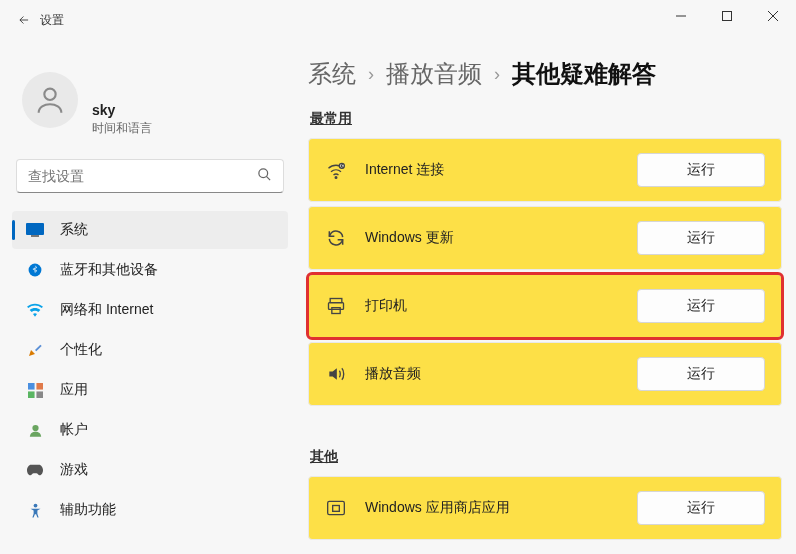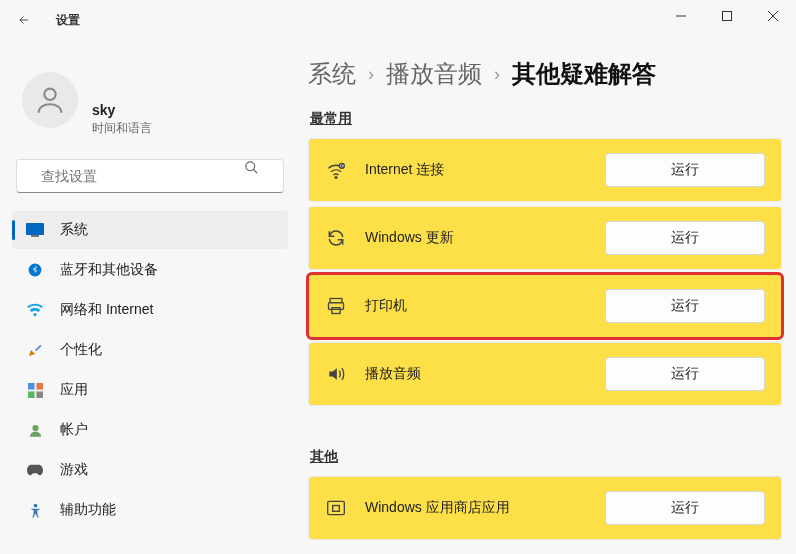--- a/index.html
+++ b/index.html
@@ -1,45 +1,45 @@
 <!DOCTYPE html>
 <html><head>
 <meta charset="utf-8">
 <style>
 * { margin: 0; padding: 0; box-sizing: border-box; font-family: "Segoe UI", "Microsoft YaHei", sans-serif; }
 body { background: #f7f7f7; width: 796px; height: 554px; overflow: hidden; position: relative; }
 .titlebar { height: 40px; display: flex; align-items: center; padding: 0 8px; }
 .titlebar .back-btn { width: 32px; height: 32px; display: flex; align-items: center; justify-content: center; cursor: pointer; }
-.titlebar .title { margin-left: 16px; font-size: 12px; color: #333; font-weight: bold; }
+.titlebar .title { margin-left: 0; font-size: 12px; color: #333; }
 .winctrl { position: absolute; top: 0; right: 0; display: flex; }
 .winctrl div { width: 46px; height: 32px; display: flex; align-items: center; justify-content: center; cursor: pointer; }
 .layout { display: flex; height: calc(100% - 40px); }
 .sidebar { width: 300px; padding: 8px 12px; display: flex; flex-direction: column; }
 .profile { display: flex; align-items: center; padding: 14px 10px 22px 10px; }
 .avatar { width: 56px; height: 56px; border-radius: 50%; background: #e9e9e9; display: flex; align-items: center; justify-content: center; }
 .profile-text { margin-left: 14px; margin-top: 40px; }
 .profile-name { font-size: 14px; font-weight: 600; color: #222; }
 .profile-sub { font-size: 12px; color: #666; margin-top: 2px; }
-.searchbox { margin: 0 4px 18px 4px; height: 34px; background: #fff; border: 1px solid #ddd; border-bottom: 1.5px solid #888; border-radius: 4px; display: flex; padding: 0 24px; }
+.searchbox { margin: 0 4px 18px 4px; height: 34px; background: #fff; border: 1px solid #ddd; border-bottom: 1.5px solid #888; border-radius: 4px; display: flex; align-items: center; padding: 0 11px; }
 .searchbox input { flex: 1; border: none; outline: none; font-size: 14px; background: transparent; }
 .nav { display: flex; flex-direction: column; gap: 2px; }
 .nav-item { height: 38px; display: flex; align-items: center; padding: 0 10px 0 14px; border-radius: 4px; cursor: pointer; font-size: 14px; color: #222; position: relative; }
 .nav-item.active { background: #ededed; }
 .nav-item.active::before { content: ""; position: absolute; left: 0; top: 9px; bottom: 9px; width: 3px; background: #0067c0; border-radius: 2px; }
 .nav-icon { width: 18px; height: 18px; margin-right: 16px; display: flex; align-items: center; justify-content: center; }
 .content { flex: 1; padding: 18px 14px 0 8px; overflow-y: auto; }
 .breadcrumb { display: flex; align-items: center; gap: 12px; font-size: 24px; color: #666; margin-bottom: 20px; }
 .breadcrumb .bc-link { cursor: pointer; }
 .breadcrumb .bc-sep { color: #999; font-size: 18px; }
 .breadcrumb .bc-current { color: #111; font-weight: 600; }
 .section-label { font-size: 14px; font-weight: 600; color: #333; margin: 18px 0 10px 2px; text-decoration: underline; }
 .card { background: #fde047; border: 1px solid #e9e9e9; border-radius: 4px; height: 64px; display: flex; align-items: center; padding: 0 16px; margin-bottom: 4px; }
 .card-icon { width: 22px; height: 22px; display: flex; align-items: center; justify-content: center; color: #444; }
 .card-label { margin-left: 18px; font-size: 14px; color: #222; flex: 1; }
-.run-btn { width: 160px; height: 34px; background: #fdfdfd; border: 1px solid #d6d6d6; border-radius: 4px; font-size: 14px; cursor: pointer; color: #222; display: flex; align-items: center; justify-content: center; }
+.run-btn { width: 128px; height: 34px; background: #fdfdfd; border: 1px solid #d6d6d6; border-radius: 4px; font-size: 14px; cursor: pointer; color: #222; display: flex; align-items: center; justify-content: center; }
 .card.highlight { outline: 3px solid #e03030; outline-offset: -1px; }
 .section-gap { height: 20px; }
 </style>
 </head>
 <body>
 
 <div class="titlebar">
   <div class="back-btn">
     <svg width="14" height="14" viewBox="0 0 24 24" fill="none" stroke="#333" stroke-width="1.5">
         <path d="M19 12H5M11 18l-6-6 6-6"></path>

